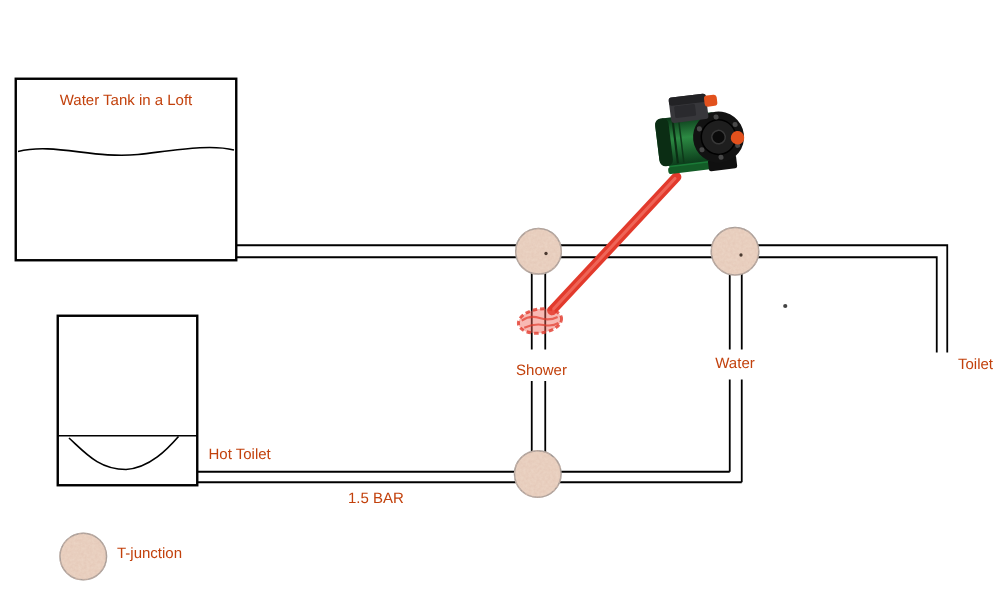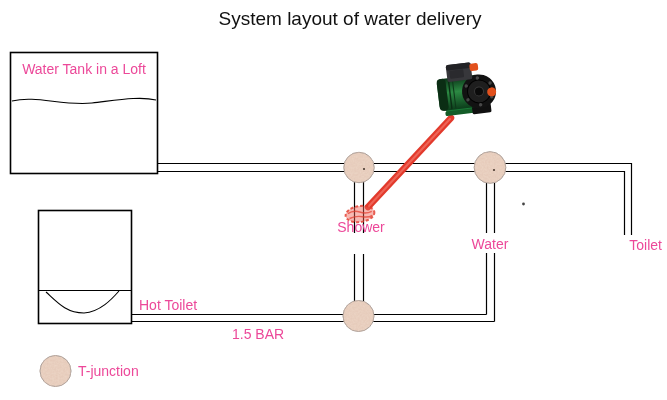--- a/index.html
+++ b/index.html
@@ -1,21 +1,21 @@
 <!DOCTYPE html>
 <html><head>
 <meta charset="utf-8">
 <style>
   html,body{margin:0;padding:0;background:#fff;}
   .stage{
     position:relative;width:667px;height:400px;background:#ffffff;
     font-family:"Liberation Sans", sans-serif;color:#1a1a1a;overflow:hidden;
   }
   .stage svg{position:absolute;left:0;top:0;}
-  .t{position:absolute;font-size:14px;line-height:1.1;white-space:nowrap;color:#ec4899;}
+  .t{position:absolute;font-size:10px;line-height:1.1;white-space:nowrap;color:#c2410c;}
   .title{font-size:19px;text-align:center;color:#111;}
   .ctr{text-align:center;}
 </style>
 </head>
 <body>
 
 <div class="stage">
 
   <svg width="667" height="400" viewBox="0 0 667 400">
     <defs>
@@ -113,27 +113,26 @@
       <circle cx="467" cy="100" r="1.7" fill="#484848"></circle>
         <circle cx="467" cy="86" r="1.7" fill="#484848"></circle>
       <circle cx="491.5" cy="95" r="4.5" fill="#e2511d"></circle>
       <rect x="449" y="63" width="25" height="17" rx="2" fill="#37373b"></rect>
       <rect x="449" y="63" width="25" height="5.5" rx="2" fill="#222225"></rect>
       <rect x="452" y="69" width="14" height="8" rx="1" fill="#2a2a2e"></rect>
       <rect x="472.5" y="64.5" width="8.5" height="7.5" rx="2" fill="#e2511d"></rect>
     </g>
   </svg>
 
-  <div class="t title" style="left:150px;top:9px;width:400px;">System layout of water delivery</div>
 
   <div class="t ctr" style="left:10px;top:62px;width:148px;">Water Tank in a Loft</div>
 
 
 
   <div class="t" style="left:139px;top:298px;">Hot Toilet</div>
   <div class="t" style="left:232px;top:298px;margin-top:29px;">1.5 BAR</div>
 
-  <div class="t ctr" style="left:321px;top:220px;width:80px;">Shower</div>
+  <div class="t ctr" style="left:321px;top:242px;width:80px;">Shower</div>
   <div class="t ctr" style="left:450px;top:237px;width:80px;">Water</div>
   <div class="t ctr" style="left:582px;top:238px;width:80px;text-align:right;">Toilet</div>
 
   <div class="t" style="left:78px;top:364px;">T-junction</div>
 </div>
 
 </body></html>

